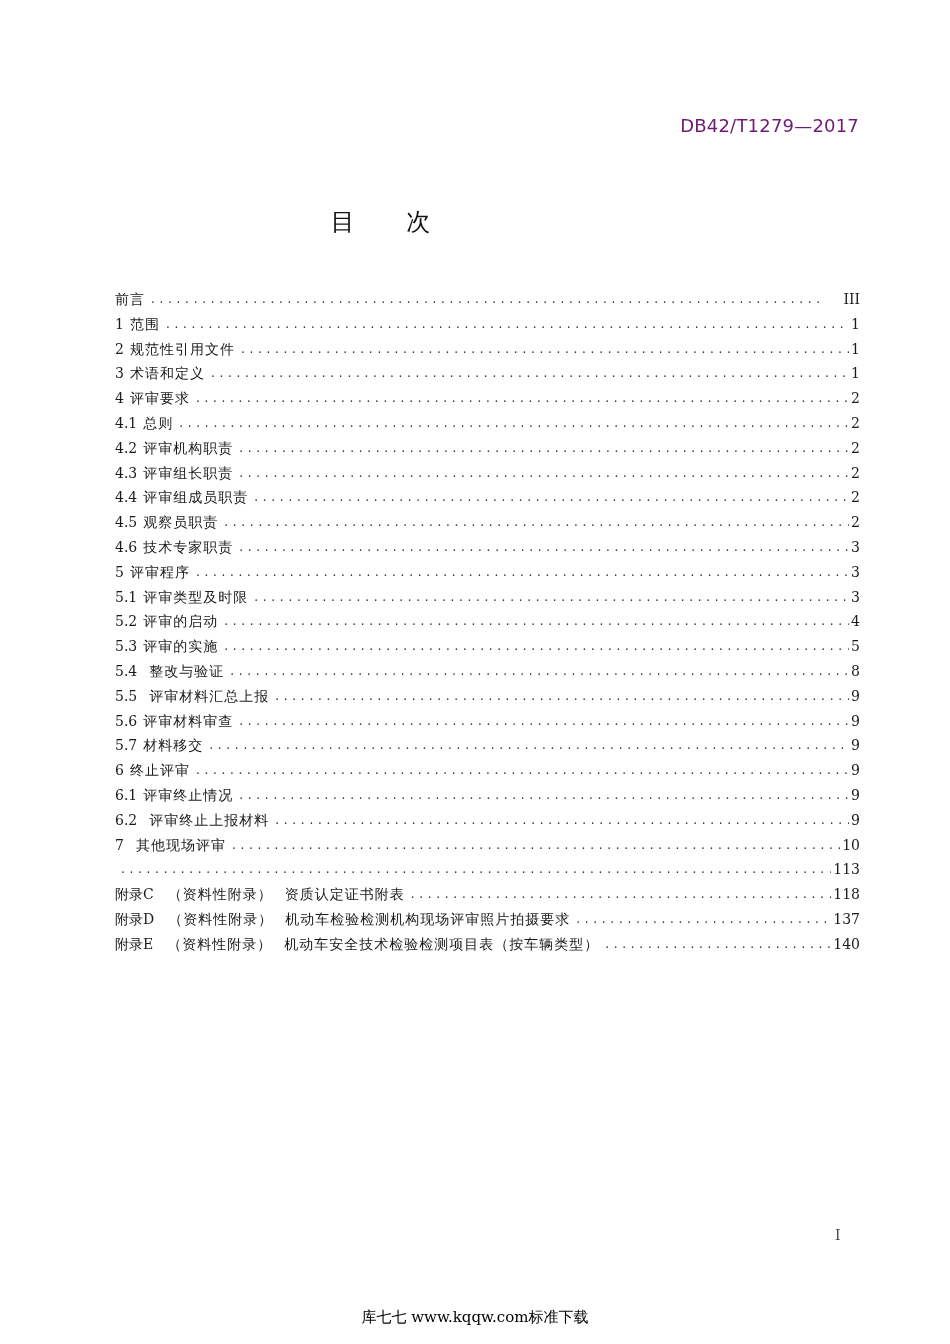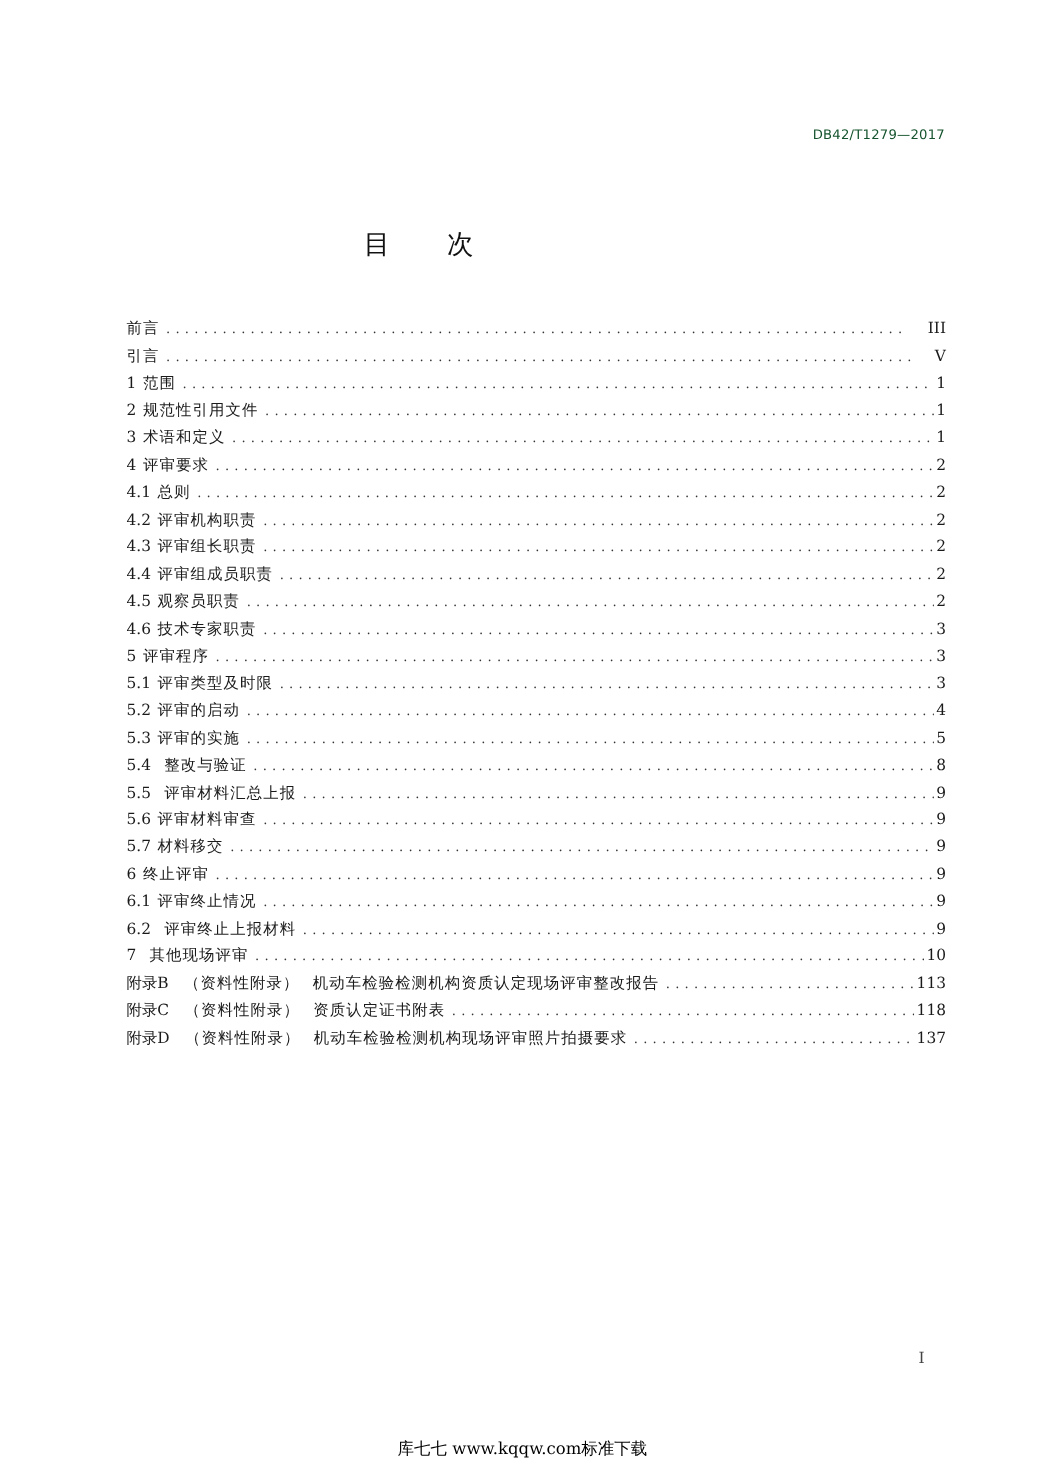--- a/index.html
+++ b/index.html
@@ -13,23 +13,23 @@
       position: relative;
       overflow: hidden;
       font-family: "DejaVu Serif", "Liberation Serif", serif;
       color: #1a1a1a;
     }
     .doc-code {
       position: absolute;
       top: 115px;
       right: 91px;
       font-family: "DejaVu Sans", "Liberation Sans", sans-serif;
-      font-size: 12px;
+      font-size: 18px;
       letter-spacing: 0.2px;
-      color: #14532d;
+      color: #701a75;
     }
     .page-title {
       position: absolute;
       top: 206px;
       left: 0;
       width: 761px;
       text-align: center;
       font-family: "DejaVu Sans", "Liberation Sans", sans-serif;
       font-size: 24px;
       letter-spacing: 22px;
@@ -119,25 +119,20 @@
 <div class="page-title">目 次</div>
 
 <ul class="toc">
 
   <li class="toc-entry">
     <span class="toc-label">前言</span>
     <span class="toc-dots"></span>
     <span class="toc-page roman">III</span>
   </li>
 
-  <li class="toc-entry">
-    <span class="toc-label">引言</span>
-    <span class="toc-dots"></span>
-    <span class="toc-page roman">V</span>
-  </li>
 
   <li class="toc-entry">
     <span class="toc-label"><span class="num">1</span><span>范围</span></span>
     <span class="toc-dots"></span>
     <span class="toc-page">1</span>
   </li>
 
   <li class="toc-entry">
     <span class="toc-label"><span class="num">2</span><span>规范性引用文件</span></span>
     <span class="toc-dots"></span>
@@ -258,31 +253,35 @@
     <span class="toc-page">9</span>
   </li>
 
   <li class="toc-entry">
     <span class="toc-label"><span class="num wide">7</span><span>其他现场评审</span></span>
     <span class="toc-dots"></span>
     <span class="toc-page">10</span>
   </li>
 
   <li class="toc-entry">
-    <span class="toc-label"><span class="apx-tag">附录B</span><span class="apx-type">（资料性附录）</span><span>机动车检验检测机构资质认定现场评审整改报告</span></span>
     <span class="toc-dots"></span>
     <span class="toc-page">113</span>
   </li>
   <li class="toc-entry">
     <span class="toc-label"><span class="apx-tag">附录C</span><span class="apx-type">（资料性附录）</span><span>资质认定证书附表</span></span>
     <span class="toc-dots"></span>
     <span class="toc-page">118</span>
   </li>
   <li class="toc-entry">
     <span class="toc-label"><span class="apx-tag">附录D</span><span class="apx-type">（资料性附录）</span><span>机动车检验检测机构现场评审照片拍摄要求</span></span>
     <span class="toc-dots"></span>
     <span class="toc-page">137</span>
   </li>
+  <li class="toc-entry">
+    <span class="toc-label"><span class="apx-tag">附录E</span><span class="apx-type">（资料性附录）</span><span>机动车安全技术检验检测项目表（按车辆类型）</span></span>
+    <span class="toc-dots"></span>
+    <span class="toc-page">140</span>
+  </li>
 </ul>
 
 <div class="page-number">I</div>
 
 <div class="footer">库七七 www.kqqw.com标准下载</div>
 
 </body></html>

